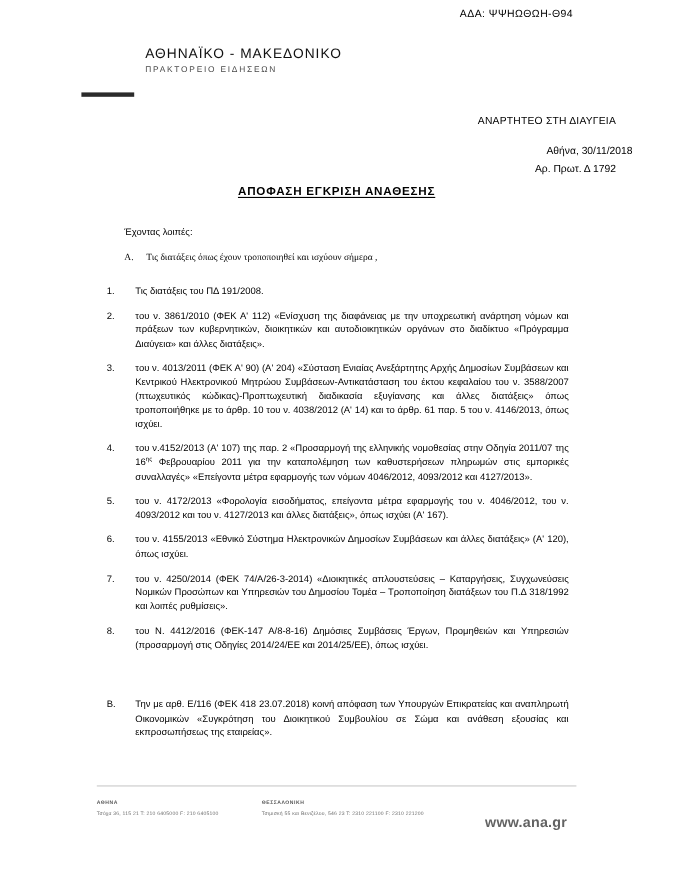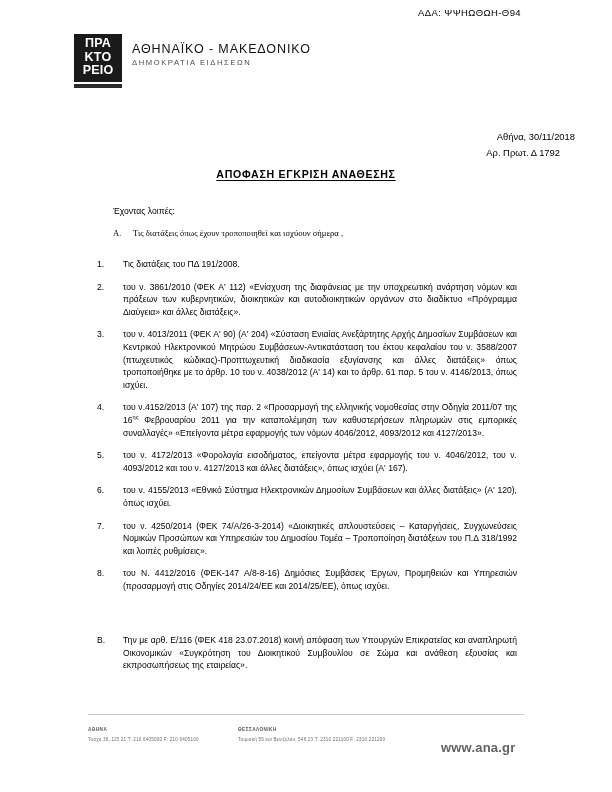--- a/index.html
+++ b/index.html
@@ -266,34 +266,30 @@
   }
 </style>
 </head>
 <body>
 
 <div class="page">
 
   <div class="ada-stamp">ΑΔΑ: ΨΨΗΩΘΩΗ-Θ94</div>
 
   <div class="masthead">
-    <div class="logo-box">
-      <div>ΠΡΑ</div>
-      <div>ΚΤΟ</div>
-      <div>ΡΕΙΟ</div>
-    </div>
     <div class="logo-underbar"></div>
 
     <div class="brand">
       <div class="brand-main">ΑΘΗΝΑΪΚΟ - ΜΑΚΕΔΟΝΙΚΟ</div>
-      <div class="brand-sub">ΔΗΜΟΚΡΑΤΙΑ ΕΙΔΗΣΕΩΝ</div>
-    </div>
-
-  </div>
-
+      <div class="brand-sub">ΠΡΑΚΤΟΡΕΙΟ ΕΙΔΗΣΕΩΝ</div>
+    </div>
+
+  </div>
+
+  <div class="publish-note">ΑΝΑΡΤΗΤΕΟ ΣΤΗ ΔΙΑΥΓΕΙΑ</div>
   <div class="city-date">Αθήνα, 30/11/2018</div>
   <div class="protocol">Αρ. Πρωτ. Δ 1792</div>
 
   <div class="doc-title">ΑΠΟΦΑΣΗ ΕΓΚΡΙΣΗ ΑΝΑΘΕΣΗΣ</div>
 
   <div class="intro">Έχοντας λοιπές:</div>
 
   <div class="clause-a">
     <span class="mark">Α.</span><span>Τις διατάξεις όπως έχουν τροποποιηθεί και ισχύουν σήμερα ,</span>
   </div>

